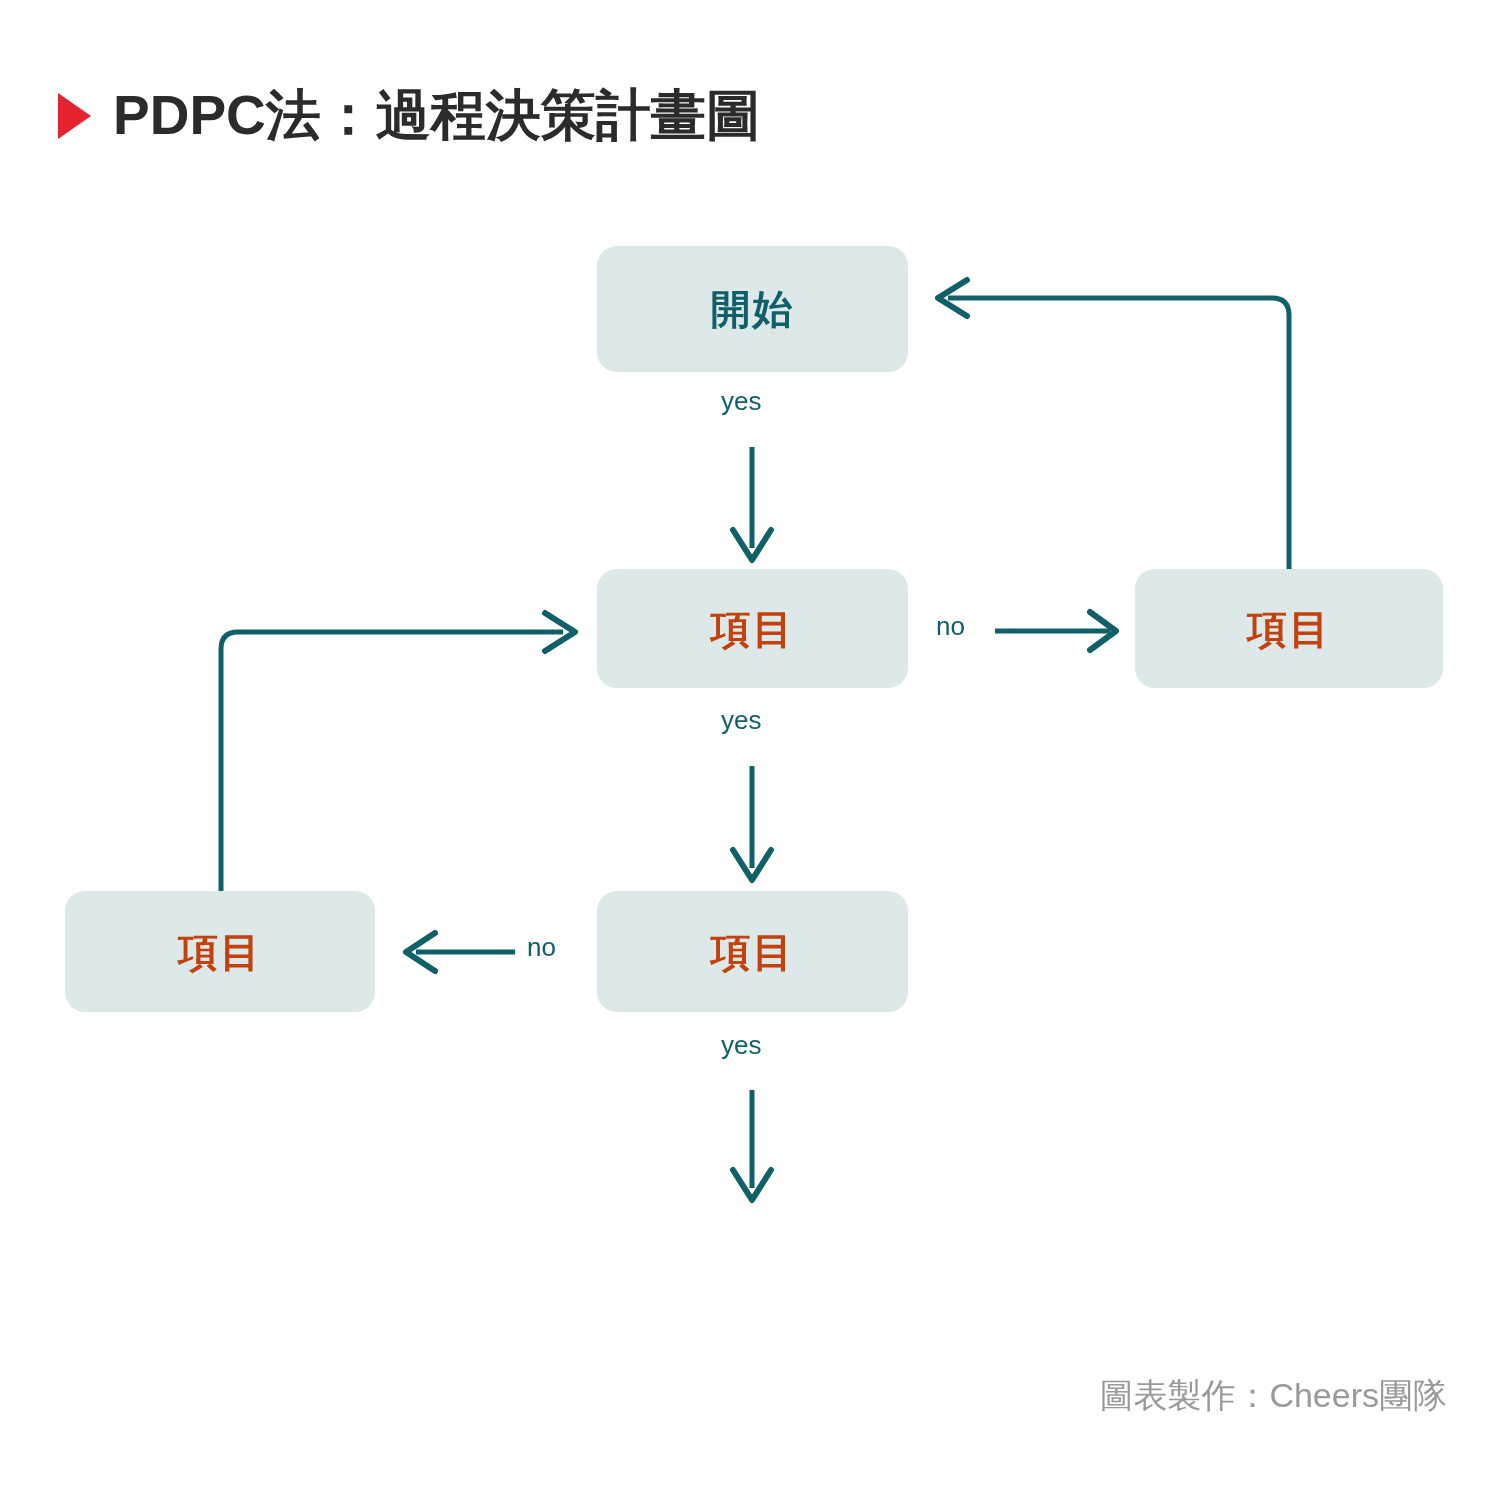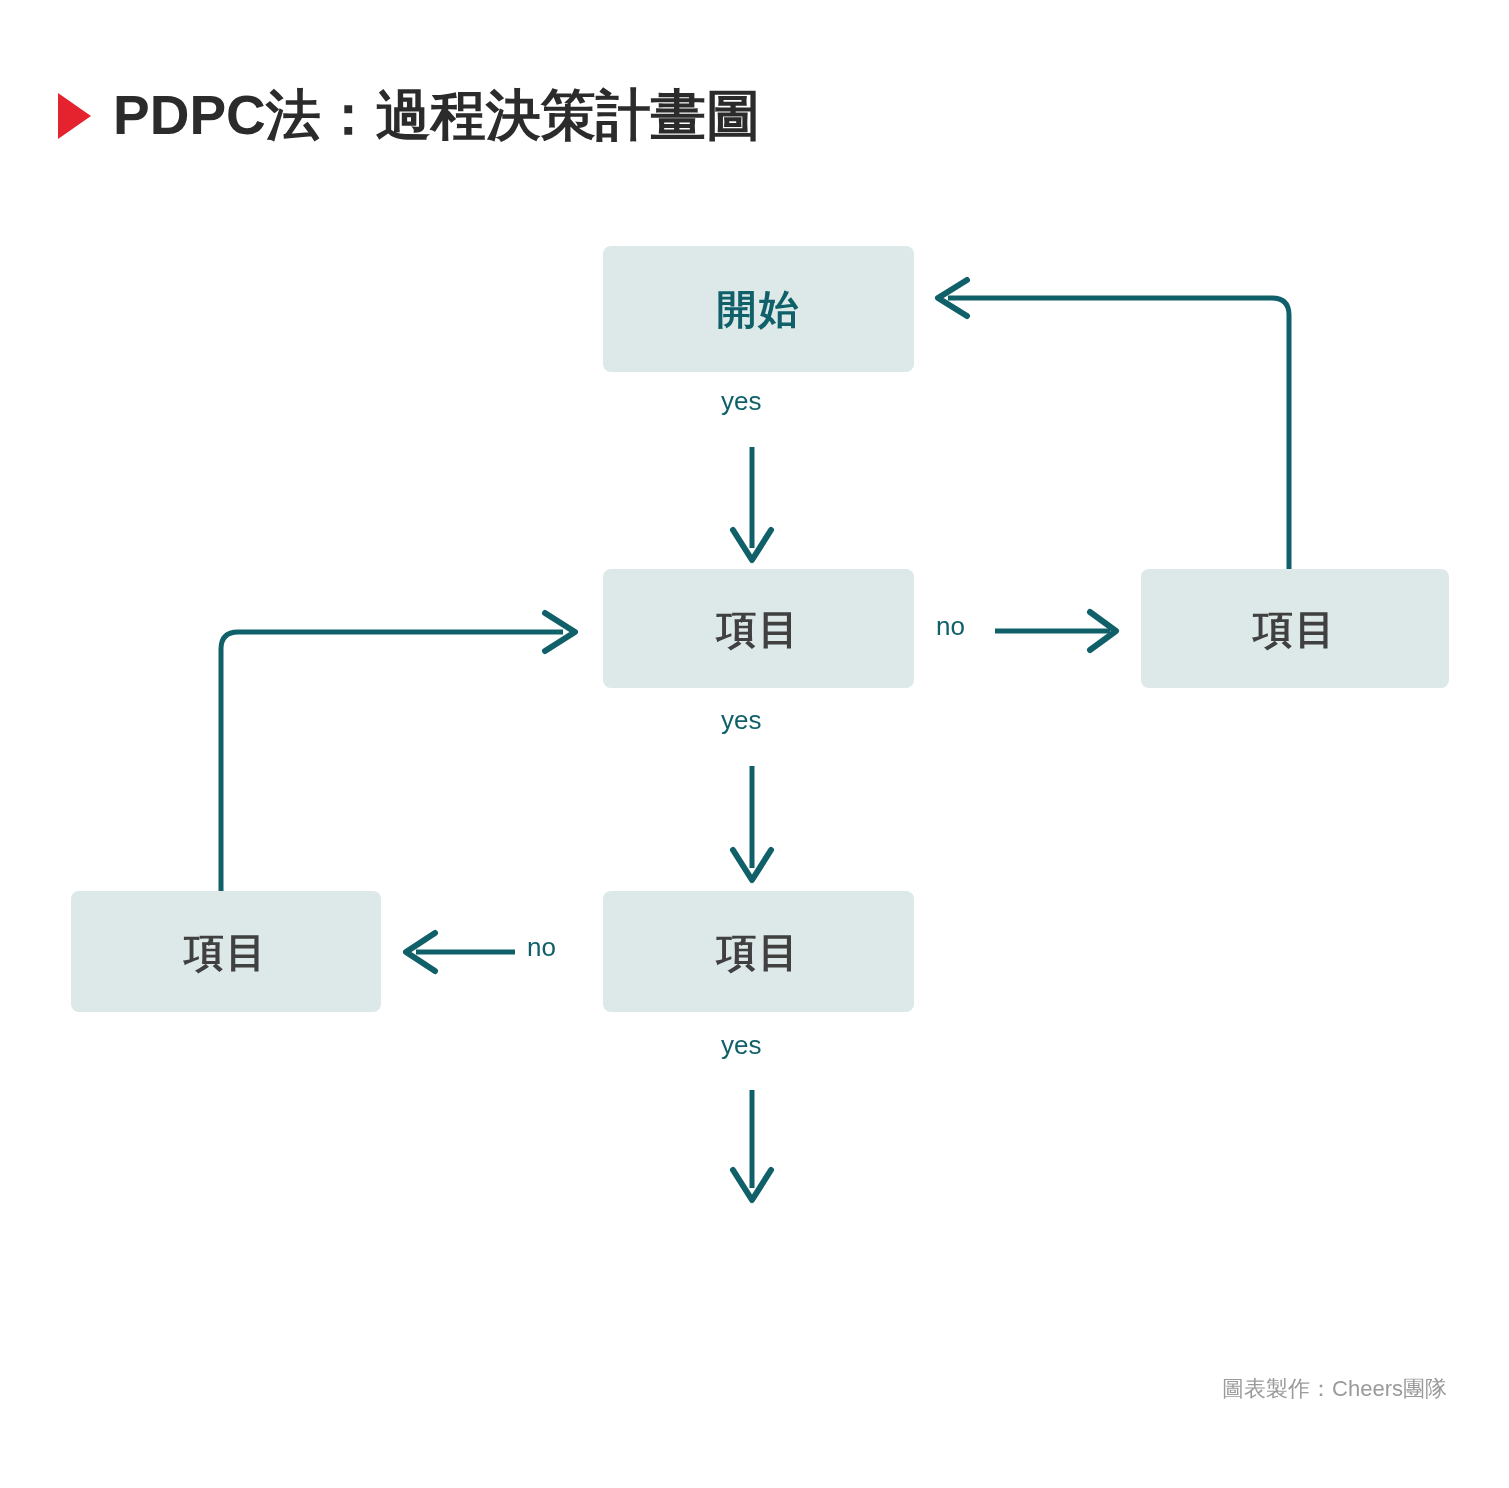--- a/index.html
+++ b/index.html
@@ -41,36 +41,35 @@
     font-weight: bold;
     color: #2B2B2B;
     letter-spacing: 0px;
     white-space: nowrap;
     line-height: 1;
   }
 
   
   .node {
     position: absolute;
-    border-radius: 8px;
+    border-radius: 20px;
     background: #DCE9E8;
     display: flex;
     align-items: center;
     justify-content: center;
     box-sizing: border-box;
-    margin-left: 6px;
   }
   .node-label {
     font-size: 40px;
     font-weight: bold;
     letter-spacing: 2px;
     line-height: 1;
   }
   .node-terminal .node-label { color: #10606A; }
-  .node-step .node-label { color: #404040; }
+  .node-step .node-label { color: #c2410c; }
 
   #node-start  { left: 597px;  top: 246px;  width: 311px; height: 126px; }
   #node-mid    { left: 597px;  top: 569px;  width: 311px; height: 119px; }
   #node-right  { left: 1135px; top: 569px;  width: 308px; height: 119px; }
   #node-low    { left: 597px;  top: 891px;  width: 311px; height: 121px; }
   #node-left   { left: 65px;   top: 891px;  width: 310px; height: 121px; }
   #node-goal   { left: 597px;  top: 1208px; width: 311px; height: 118px; }
 
   
   .edge-label {
@@ -108,21 +107,21 @@
     stroke-width: 6;
     stroke-linecap: round;
     stroke-linejoin: round;
   }
 
   
   #credit {
     position: absolute;
     right: 62px;
     top: 1378px;
-    font-size: 22px;
+    font-size: 34px;
     color: #9A9A9A;
     white-space: nowrap;
     line-height: 1;
   }
 </style>
 </head>
 <body>
 
 <div id="canvas">
 

